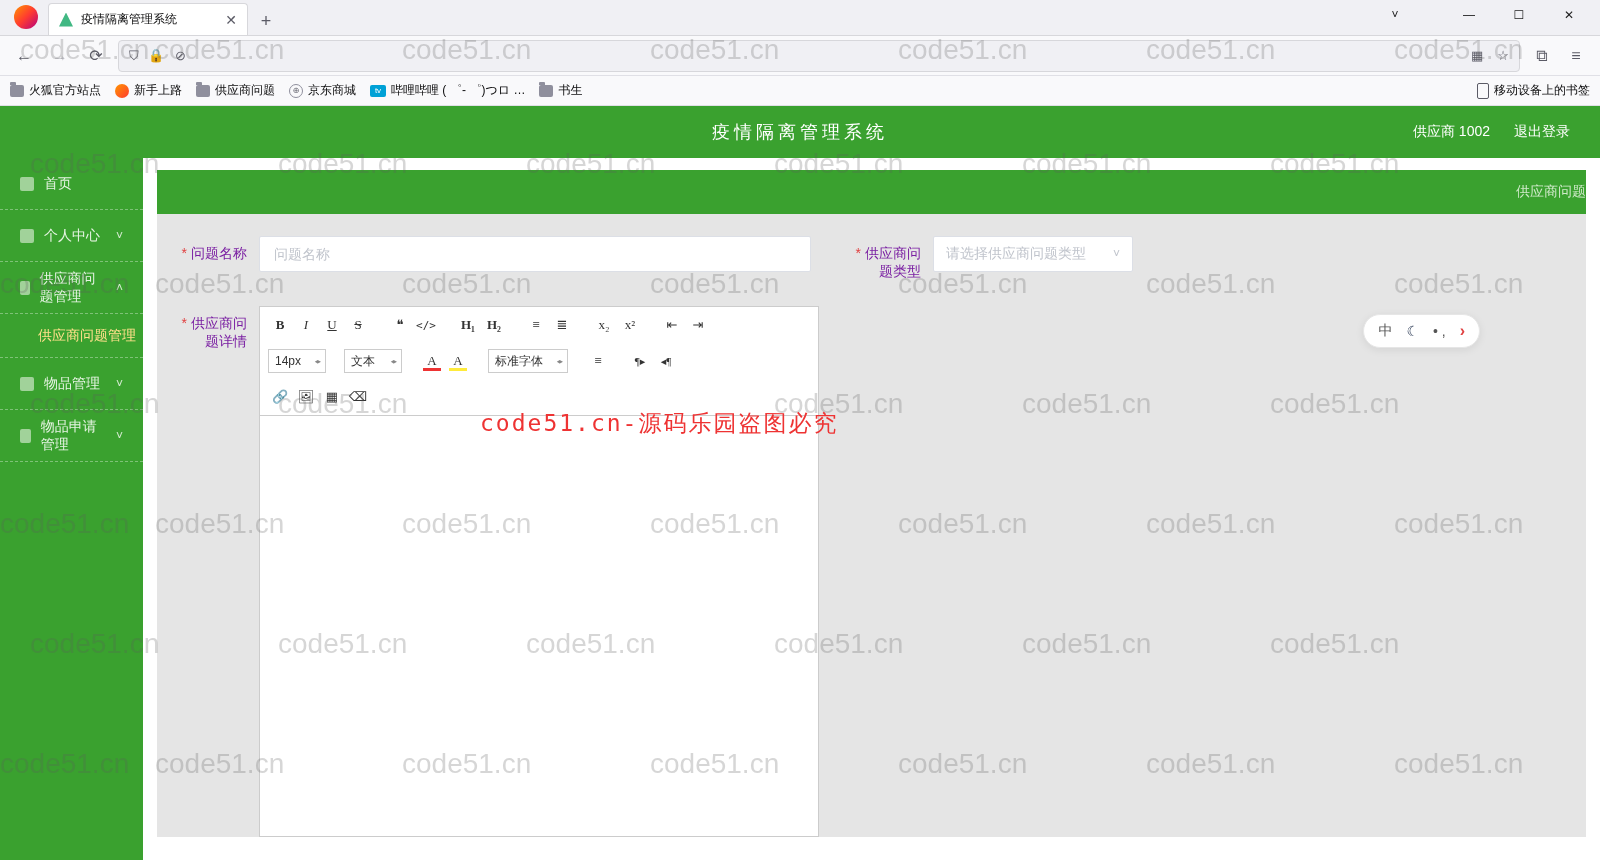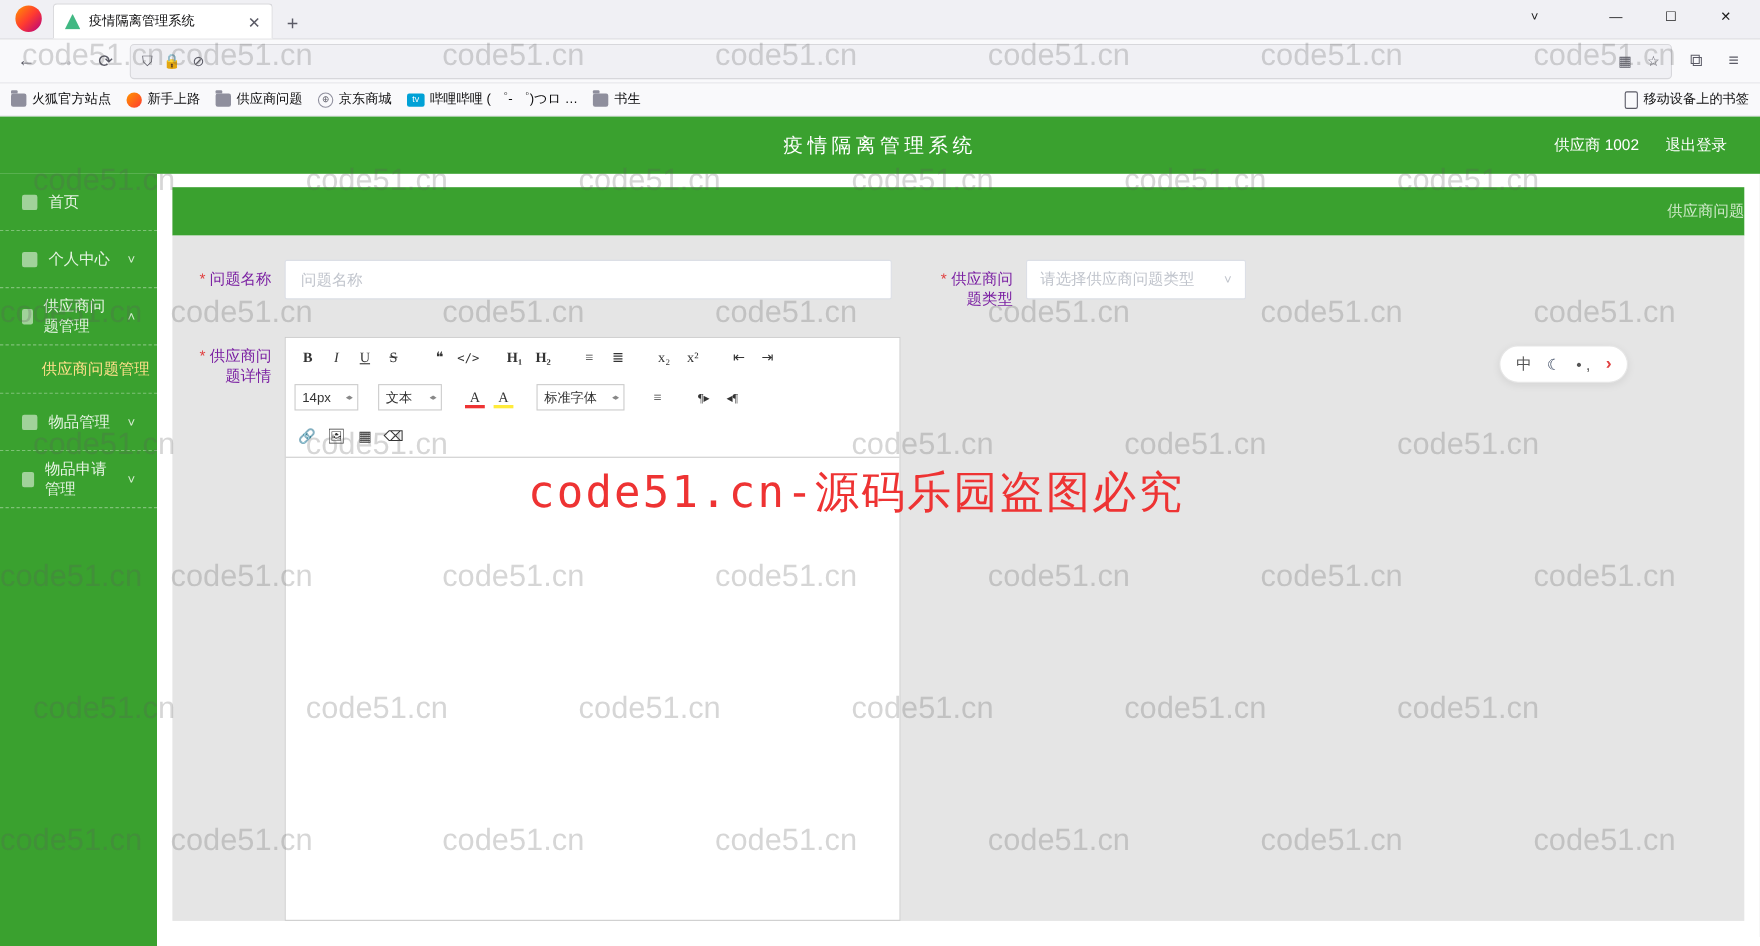--- a/index.html
+++ b/index.html
@@ -68,21 +68,21 @@
   .tb-color-bg { position:relative; }
   .tb-color-bg::after { content:""; position:absolute; left:3px; right:3px; bottom:2px; height:3px; background:#ffeb3b; }
   .ed-content { min-height:420px; padding:10px; font-size:14px; }
   
   .ime-pill { position:absolute; right:120px; top:314px; background:#fff; border:1px solid #e6e6e6; border-radius:18px; height:34px; display:flex; align-items:center; gap:14px; padding:0 14px; box-shadow:0 2px 8px rgba(0,0,0,.08); font-size:14px; color:#555; }
   .ime-pill .ime-red { color:#e04040; font-weight:bold; font-size:16px; }
   .ime-pill .moon { color:#2b3a55; }
   
   .wm { position:absolute; inset:0; pointer-events:none; }
   .wm span { position:absolute; font-size:28px; color:rgba(90,90,90,.25); font-family:Arial,sans-serif; white-space:nowrap; }
-  .wm-big { position:absolute; left:480px; top:420px; font-size:40px; font-family:"SimSun","NSimSun",monospace; color:#e33; letter-spacing:2px; pointer-events:none; }
+  .wm-big { position:absolute; left:480px; top:408px; font-size:23px; font-family:"SimSun","NSimSun",monospace; color:#e33; letter-spacing:2px; pointer-events:none; }
 </style>
 </head>
 <body>
 
 <div class="browser-tabbar">
   <div class="ff-logo"></div>
   <div class="tab">
     <span class="favicon"></span>
     <span>疫情隔离管理系统</span>
     <span class="close">✕</span>

